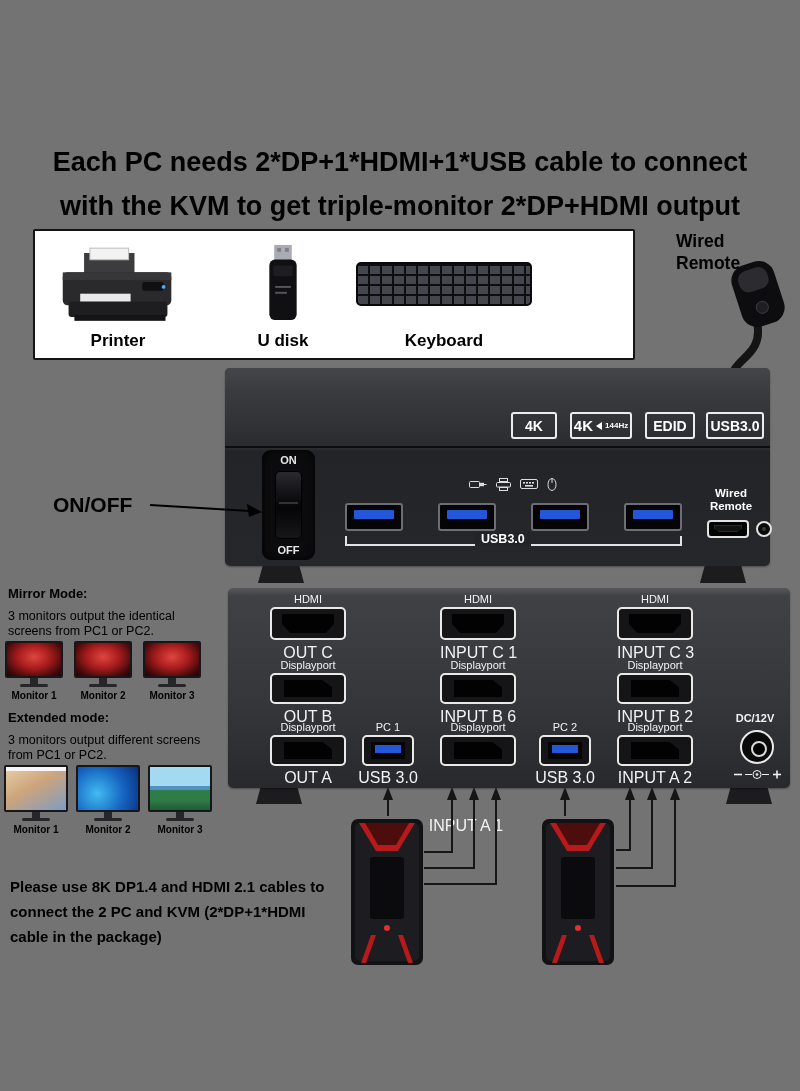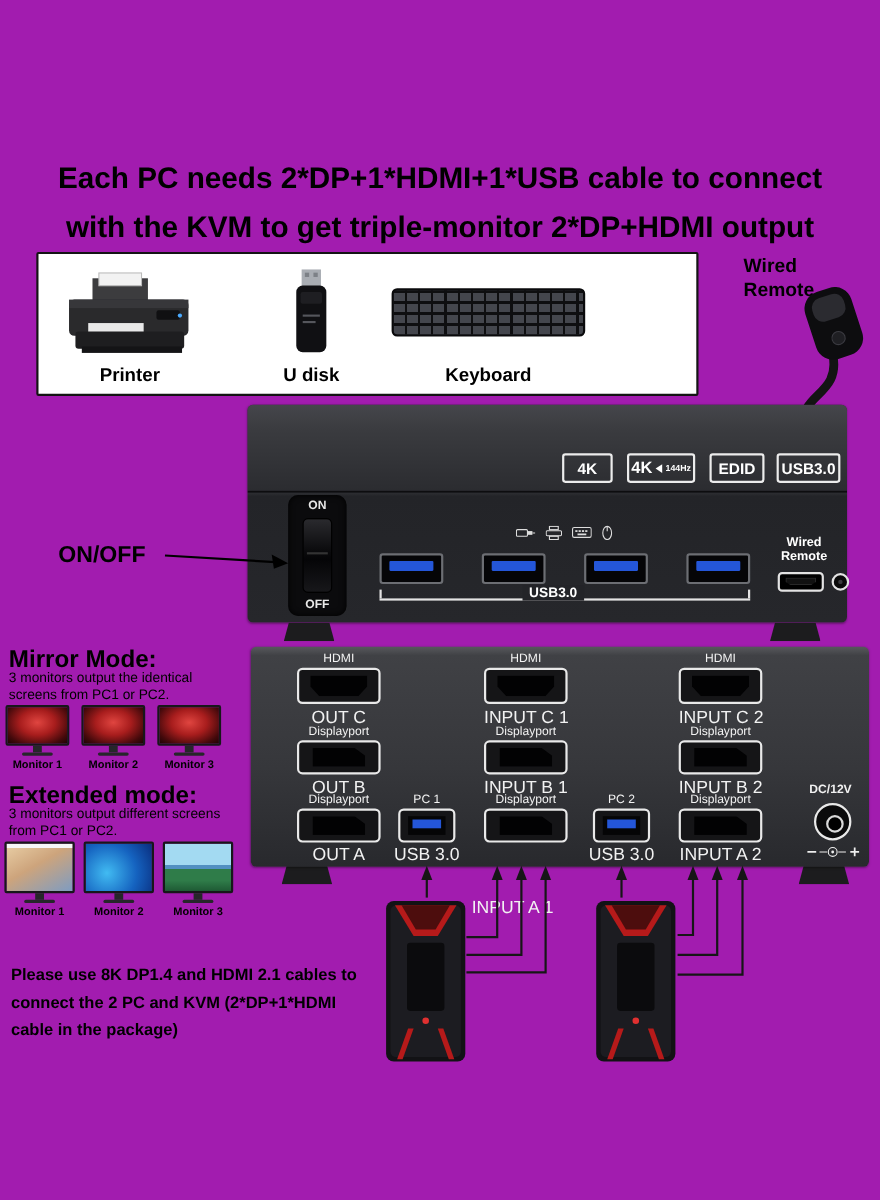--- a/index.html
+++ b/index.html
@@ -1,18 +1,18 @@
 <!DOCTYPE html>
 <html><head>
 <meta charset="utf-8">
 <style>
   * { margin:0; padding:0; box-sizing:border-box; }
   html,body { background:#fff; }
   body { font-family:"Liberation Sans", sans-serif; color:#000; }
-  .canvas { position:relative; width:800px; height:1091px; background:#a21caf; overflow:hidden; }
+  .canvas { position:relative; width:800px; height:1091px; background:#737373; overflow:hidden; }
 
   
   .headline { position:absolute; top:140px; left:0; width:800px; text-align:center;
               font-weight:700; font-size:27px; line-height:44px; color:#000; }
 
   
   .periph-box { position:absolute; left:33px; top:229px; width:602px; height:131px;
                 border:2px solid #141414; border-radius:2px; background:#fff; }
   .periph { position:absolute; top:6px; height:118px; display:flex; flex-direction:column; align-items:center; }
   .periph .icon-wrap { flex:1; display:flex; align-items:center; justify-content:center; }
@@ -85,21 +85,21 @@
   .dp-in { position:absolute; left:12px; right:12px; top:5px; bottom:5px; background:#020203; display:block;
            clip-path:polygon(0 0,80% 0,100% 42%,100% 100%,0 100%); }
   .usb-in { position:absolute; left:7px; right:7px; top:5px; bottom:5px; background:#050506; display:block; }
   .usb-in::after { content:""; position:absolute; left:4px; right:4px; top:3px; height:8px; background:#2456d8; }
   .dc-jack { position:absolute; left:512px; top:142px; width:34px; height:34px; border:2px solid #e9e9e9;
              border-radius:50%; background:#0a0a0b; }
   .dc-jack::after { content:""; position:absolute; left:9px; top:9px; width:12px; height:12px; border-radius:50%;
                     border:2px solid #d9d9d9; background:#000; }
 
   
-  .mode-title { position:absolute; font-weight:700; font-size:22px; color:#000; }
+  .mode-title { position:absolute; font-weight:700; font-size:13px; color:#000; }
   .mode-desc { position:absolute; font-size:12.5px; line-height:15px; color:#000; }
   .monitor-row { position:absolute; display:flex; gap:11px; }
   .monitor { display:flex; flex-direction:column; align-items:center; }
   .m-screen { border:2px solid #17171a; border-radius:2px; }
   .monitor-sm .m-screen { width:58px; height:37px; }
   .monitor-lg .m-screen { width:64px; height:47px; }
   .m-stand { width:8px; height:6px; background:#26262a; }
   .m-base { width:28px; height:3px; background:#26262a; border-radius:2px; }
   .m-label { margin-top:3px; font-size:10px; font-weight:700; color:#000; }
   .scr-red { background:radial-gradient(ellipse at 50% 42%, #e04540 0%, #a81d1d 42%, #43090b 80%, #1d0304 100%); }
@@ -286,39 +286,39 @@
     <div class="plabel" style="left:212px; top:5px; width:76px;">HDMI</div>
     <div class="pbox" style="left:212px; top:19px; width:76px; height:33px;">
         <i class="hdmi-in"></i>
       </div>
     <div class="pcap" style="left:212px; top:56px; width:76px;">INPUT C 1</div>
 
     <div class="plabel" style="left:212px; top:71px; width:76px;">Displayport</div>
     <div class="pbox" style="left:212px; top:85px; width:76px; height:31px;">
         <i class="dp-in"></i>
       </div>
-    <div class="pcap" style="left:212px; top:120px; width:76px;">INPUT B 1</div>
+    <div class="pcap" style="left:212px; top:120px; width:76px;">INPUT B 6</div>
 
     <div class="plabel" style="left:130px; top:133px; width:60px;">PC 1</div>
     <div class="pbox" style="left:134px; top:147px; width:52px; height:31px;">
         <i class="usb-in"></i>
       </div>
     <div class="pcap" style="left:130px; top:181px; width:60px;">USB 3.0</div>
 
     <div class="plabel" style="left:212px; top:133px; width:76px;">Displayport</div>
     <div class="pbox" style="left:212px; top:147px; width:76px; height:31px;">
         <i class="dp-in"></i>
       </div>
     <div class="pcap" style="left:200px; top:181px; width:76px;margin-top:48px;">INPUT A 1</div>
 
     <div class="plabel" style="left:389px; top:5px; width:76px;">HDMI</div>
     <div class="pbox" style="left:389px; top:19px; width:76px; height:33px;">
         <i class="hdmi-in"></i>
       </div>
-    <div class="pcap" style="left:389px; top:56px; width:76px;">INPUT C 2</div>
+    <div class="pcap" style="left:389px; top:56px; width:76px;">INPUT C 3</div>
 
     <div class="plabel" style="left:389px; top:71px; width:76px;">Displayport</div>
     <div class="pbox" style="left:389px; top:85px; width:76px; height:31px;">
         <i class="dp-in"></i>
       </div>
     <div class="pcap" style="left:389px; top:120px; width:76px;">INPUT B 2</div>
 
     <div class="plabel" style="left:307px; top:133px; width:60px;">PC 2</div>
     <div class="pbox" style="left:311px; top:147px; width:52px; height:31px;">
         <i class="usb-in"></i>

